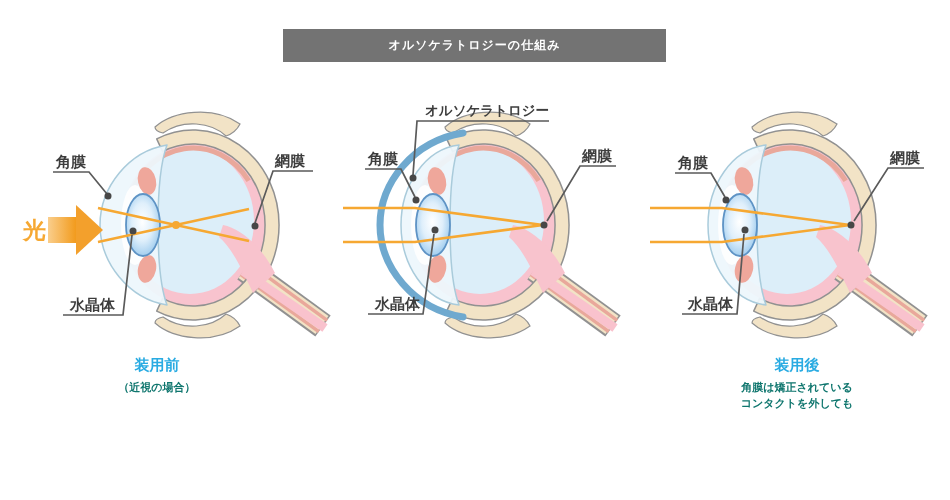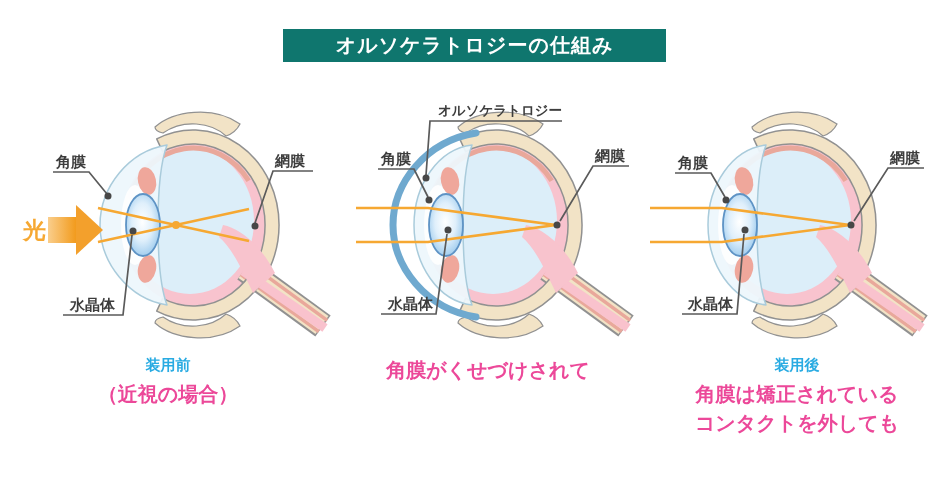--- a/index.html
+++ b/index.html
@@ -2,27 +2,27 @@
 <html><head>
 <meta charset="utf-8">
 <style>
   html,body{margin:0;padding:0;background:#ffffff;}
   #stage{
     position:relative;width:950px;height:500px;background:#ffffff;overflow:hidden;
     font-family:"Liberation Sans","DejaVu Sans",sans-serif;
   }
   .banner{
     position:absolute;left:283px;top:29px;width:383px;height:33px;
-    background:#0f766e;color:#ffffff;font-size:20px;font-weight:bold;
+    background:#737373;color:#ffffff;font-size:12px;font-weight:bold;
     text-align:center;line-height:33px;letter-spacing:1px;
   }
   .panel{position:absolute;top:75px;width:320px;height:285px;}
   .caption{position:absolute;top:356px;width:300px;text-align:center;font-weight:bold;}
   .cap-title{color:#29ABE2;font-size:15px;margin-bottom:5px;}
-  .cap-line{color:#ec4899;font-size:20px;line-height:1.45;}
+  .cap-line{color:#0f766e;font-size:11px;line-height:1.45;}
   svg{display:block;}
   .lblTxt{font-size:15px;font-weight:bold;fill:#3d3d3d;font-family:"Liberation Sans","DejaVu Sans",sans-serif;}
   .lblTxtSm{font-size:13.5px;font-weight:bold;fill:#3d3d3d;font-family:"Liberation Sans","DejaVu Sans",sans-serif;}
   .lblLine{stroke:#5a5a5a;stroke-width:1.7;fill:none;}
   .lblDot{fill:#474747;}
   .ray{stroke:#F6A832;stroke-width:2.6;fill:none;}
   .lightTxt{font-size:23px;font-weight:bold;fill:#F6A832;stroke:#ffffff;stroke-width:4px;paint-order:stroke;font-family:"Liberation Sans","DejaVu Sans",sans-serif;}
 </style>
 </head>
 <body>
@@ -109,21 +109,21 @@
         <text class="lblTxt" x="262" y="91">網膜</text>
       </g>
       <g>
         <polyline class="lblLine" points="50,240 110,240 119,160"></polyline>
         <circle class="lblDot" cx="120" cy="156" r="3.5"></circle>
         <text class="lblTxt" x="57" y="235">水晶体</text>
       </g>
     </svg>
   </div>
 
-  <div class="panel" style="left:316px">
+  <div class="panel" style="left:303px">
     <svg width="320" height="285" viewBox="0 0 320 285">
       <use href="#eyeBack" x="180" y="150"></use>
       <use href="#corneaFlat" x="180" y="150"></use>
       <use href="#eyeFront" x="180" y="150"></use>
 
       <path d="M 160,58 C 110,66 77,108 77,150 C 77,192 110,234 160,242" stroke="#6FA9CF" stroke-width="7" fill="none" stroke-linecap="round"></path>
 
       <g>
         <polyline class="ray" points="40,133 112,133 240,150"></polyline>
         <polyline class="ray" points="40,167 112,167 240,150"></polyline>
@@ -174,26 +174,25 @@
         <text class="lblTxt" x="280" y="88">網膜</text>
       </g>
       <g>
         <polyline class="lblLine" points="72,239 127,239 134,159"></polyline>
         <circle class="lblDot" cx="135" cy="155" r="3.5"></circle>
         <text class="lblTxt" x="78" y="234">水晶体</text>
       </g>
     </svg>
   </div>
 
-  <div class="caption" style="left:18px">
+  <div class="caption" style="left:7px">
     <div class="cap-title">装用前</div>
     <div class="cap-line">（近視の場合）</div>
   </div>
   <div class="caption" style="left:338px">
-    <div class="cap-line">角膜がくせづけされて</div>
   </div>
   <div class="caption" style="left:647px">
     <div class="cap-title">装用後</div>
     <div class="cap-line">角膜は矯正されている</div>
     <div class="cap-line">コンタクトを外しても</div>
   </div>
 
 </div>
 
 </body></html>

